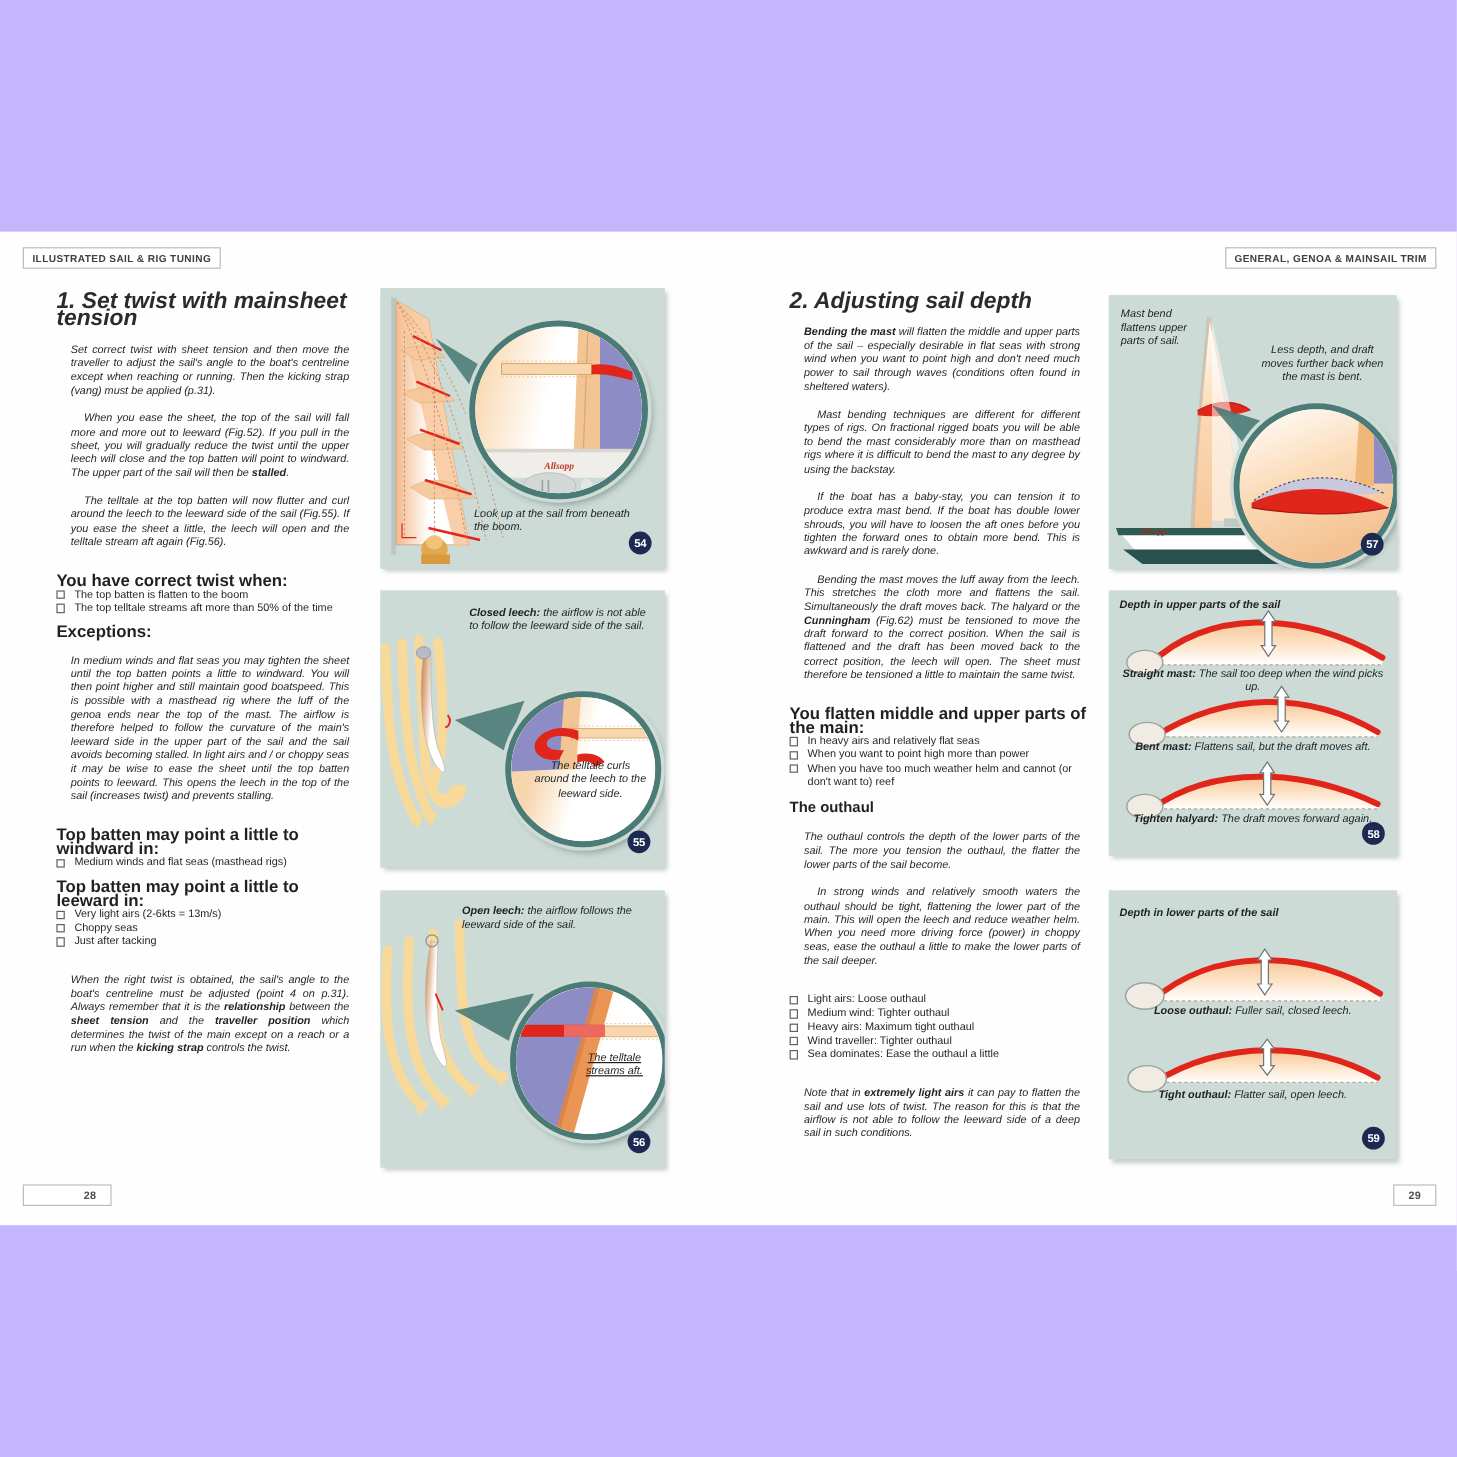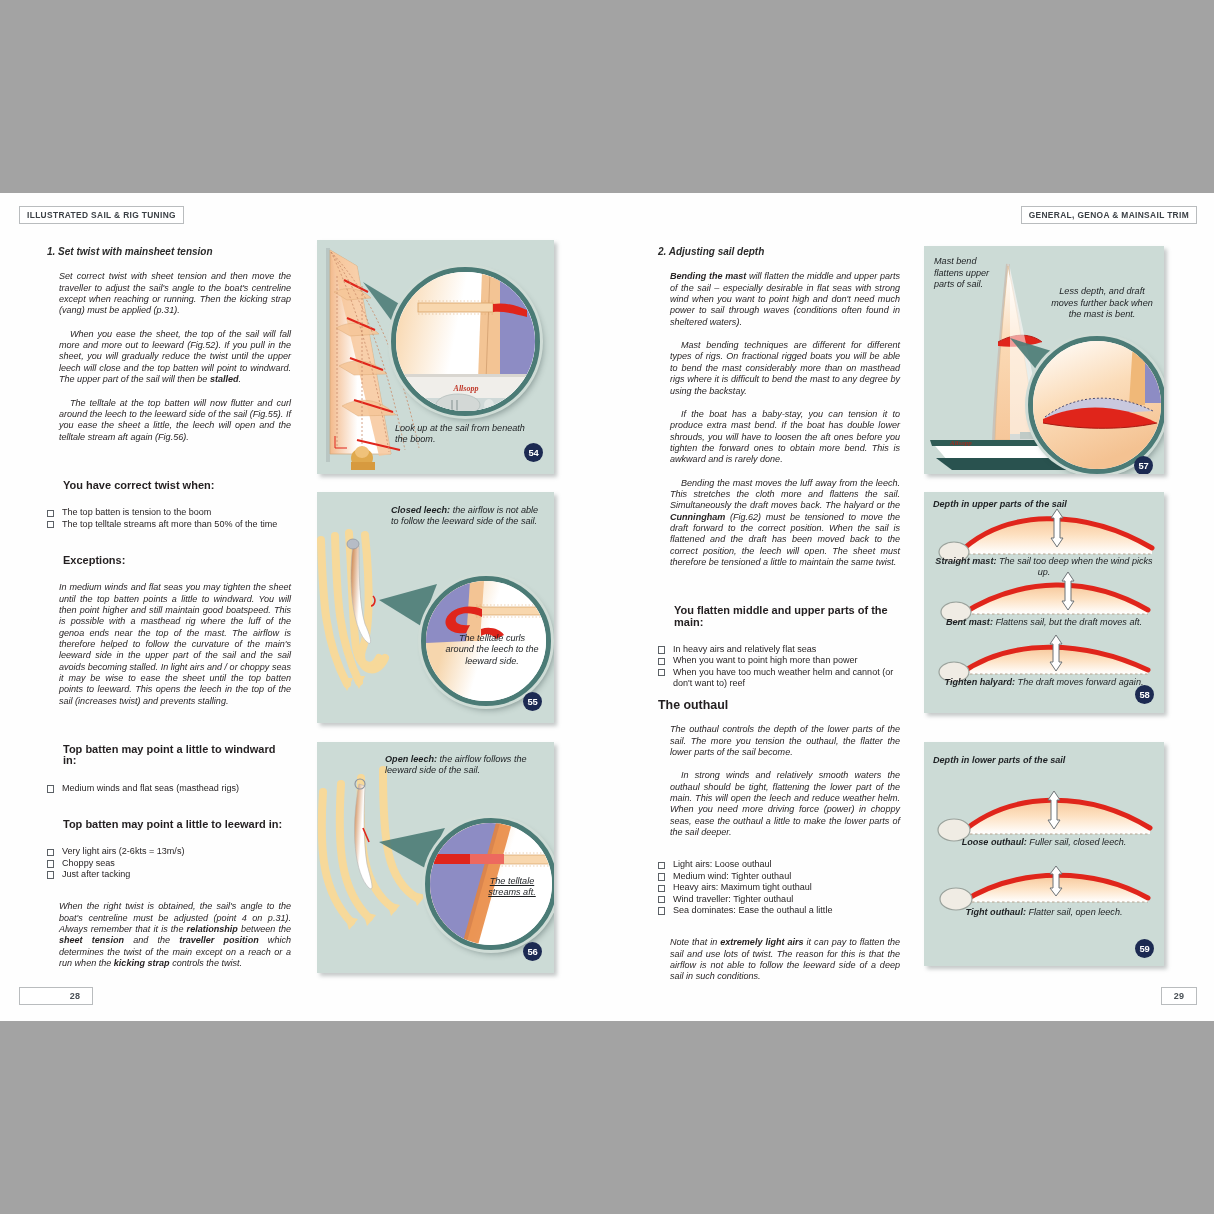--- a/index.html
+++ b/index.html
@@ -4,21 +4,21 @@
 <style>
   html,body{margin:0;padding:0;}
   body{
     width:1214px;height:1214px;
     background:#ffffff;
     font-family:"Liberation Sans", sans-serif;
     overflow:hidden;
   }
   .spread{
     position:absolute;left:0;top:0;width:1214px;height:1214px;
-    background:#a3a3a3;
+    background:#c4b5fd;
   }
   .page-area{
     position:absolute;left:0;top:193px;width:1214px;height:828px;
     background:#fefefe;
   }
   
   .runhead{
     position:absolute;
     border:1px solid #b9bcbe;
     background:#fff;
@@ -50,32 +50,32 @@
     font-size:9.05px;
     line-height:11.35px;
     color:#231f20;
     text-align:justify;
     -webkit-hyphens:none;hyphens:none;
   }
   .textcol.left{left:47px;top:245px;width:256px;}
   .textcol.right{left:658px;top:245px;width:254px;}
 
   .sechead{
-    font-size:10px;
+    font-size:19px;
     font-style:italic;
     font-weight:bold;
     line-height:14.4px;
     color:#2b2b2b;
     margin:0 0 1px 0;
     text-align:left;
   }
   .subhead{
     font-weight:bold;
-    font-size:11px;
-    margin:16px;
+    font-size:14px;
+    margin:0;
     text-align:left;
   }
   .subhead.big{
     font-size:12.4px;
     font-weight:bold;
     line-height:14px;
     margin:0 0 1px 0;
   }
   p{margin:12px;font-style:italic;}
   p.indent{text-indent:11px;}
@@ -146,21 +146,21 @@
 
  <div class="textcol left">
    <div class="sechead">1. Set twist with mainsheet tension</div>
    <p>Set correct twist with sheet tension and then move the traveller to adjust the sail's angle to the boat's centreline except when reaching or running. Then the kicking strap (vang) must be applied (p.31).</p>
    <p class="indent">When you ease the sheet, the top of the sail will fall more and more out to leeward (Fig.52). If you pull in the sheet, you will gradually reduce the&nbsp;twist until the upper leech will close and the top batten will point to windward. The upper part of the sail will then be <b>stalled</b>.</p>
    <p class="indent">The telltale at the top batten will now flutter and curl around the leech to the leeward side of the sail (Fig.55). If you ease the sheet a little, the leech will open and the telltale stream aft again (Fig.56).</p>
 
    <div class="gap"></div>
    <div class="subhead">You have correct twist when:</div>
    <ul class="checks">
-     <li><span class="box"></span><span>The top batten is tension to the boom</span></li>
+     <li><span class="box"></span><span>The top batten is flatten to the boom</span></li>
      <li><span class="box"></span><span>The top telltale streams aft more than 50% of the time</span></li>
    </ul>
 
    <div class="gap"></div>
    <div class="subhead">Exceptions:</div>
    <p>In medium winds and flat seas you may tighten the sheet until the top batten points a little to windward. You will then point higher and still maintain good boatspeed. This is possible with a masthead rig where the luff of the genoa ends near the top of the mast. The airflow is therefore helped to follow the curvature of the main's leeward side in the upper part of the sail and the sail avoids becoming stalled. In light airs and / or choppy seas it may be wise to ease the sheet until the top batten points to leeward. This opens the leech in the top of the sail (increases twist) and prevents stalling.</p>
 
    <div class="gap"></div>
    <div class="subhead">Top batten may point a little to windward in:</div>
    <ul class="checks">
@@ -462,21 +462,21 @@
        <path d="M12,76 C44,52 84,52 120,70 C84,72 44,76 12,78 Z" fill="#c9c9de"></path>
        <path d="M12,76 C44,52 84,52 120,70" fill="none" stroke="#4a4a72" stroke-width="1" stroke-dasharray="2,2"></path>
 
        <path d="M10,78 C44,62 86,62 124,82 C86,90 44,88 10,82 Z" fill="#e0251b"></path>
        <path d="M10,82 C44,88 86,90 124,82" fill="none" stroke="#a81a12" stroke-width="1"></path>
      </svg>
    </div>
 
    <div class="cap" style="left:10px;top:10px;width:70px;line-height:11.6px;">Mast bend flattens upper parts of sail.</div>
    <div class="cap" style="left:124px;top:40px;width:108px;text-align:center;line-height:11.6px;">Less depth, and draft moves further back when the mast is bent.</div>
-   <div class="badge" style="left:210px;top:198px;margin-top:12px;">57</div>
+   <div class="badge" style="left:210px;top:198px;">57</div>
  </div>
 
  <div class="fig" style="left:924px;top:492px;width:240px;height:221px;">
    <svg width="240" height="221" viewBox="0 0 240 221">
      <defs>
        <linearGradient id="gd1" x1="0" y1="1" x2="0" y2="0">
          <stop offset="0" stop-color="#ffffff"></stop>
             <stop offset=".55" stop-color="#fde0c0"></stop>
             <stop offset="1" stop-color="#f6c79a"></stop>
        </linearGradient>

